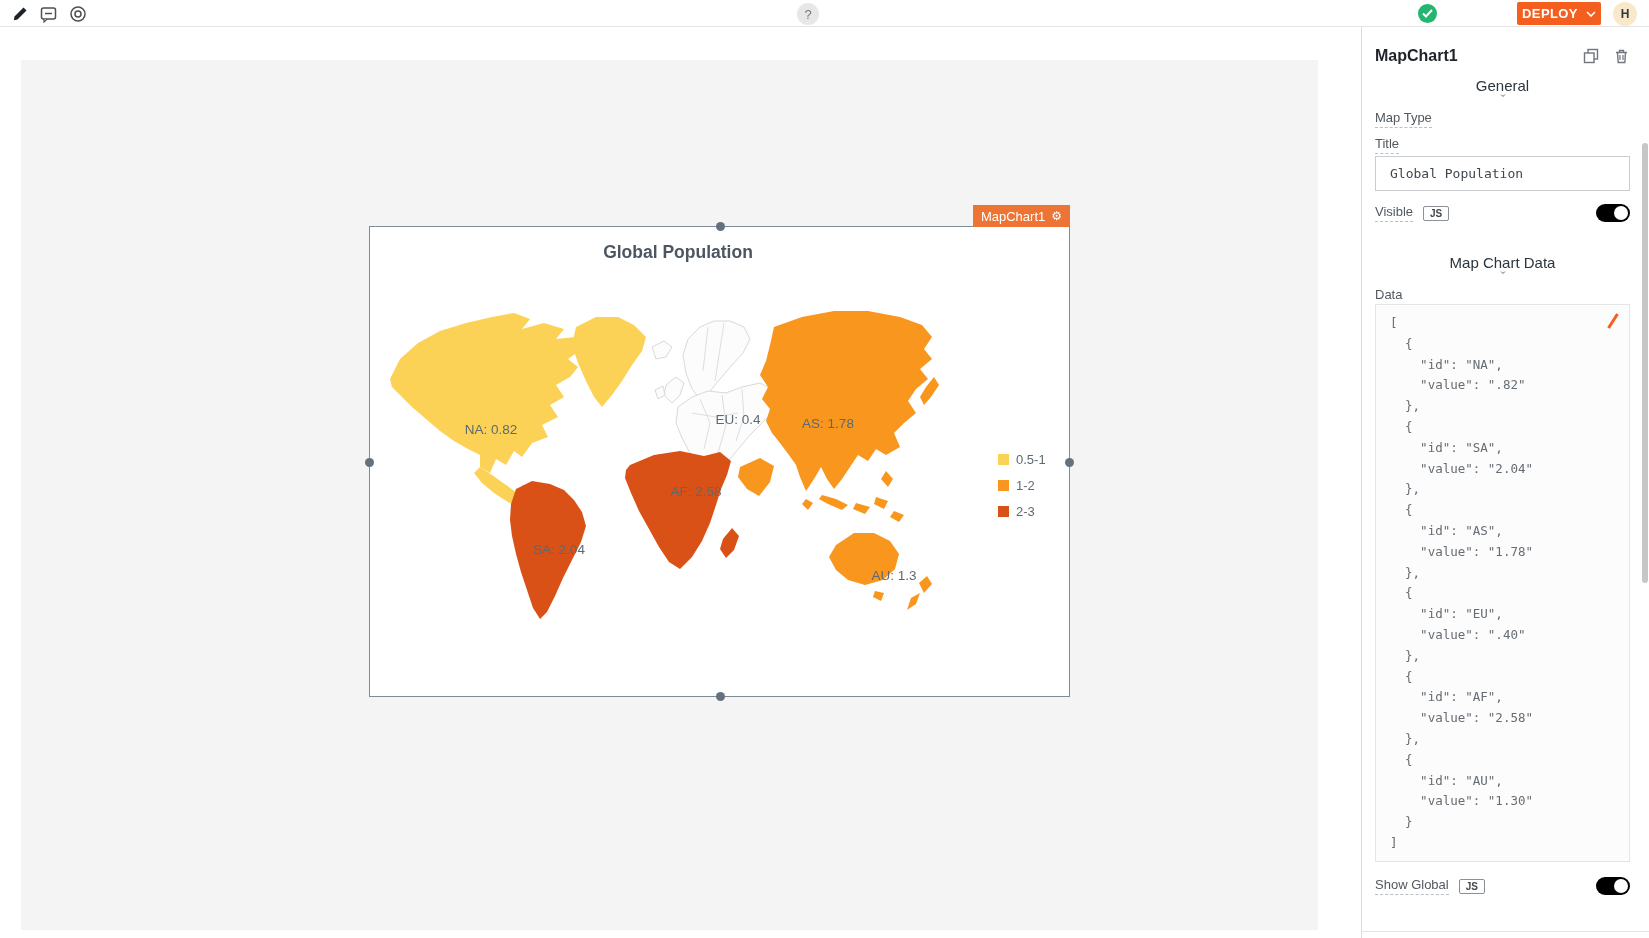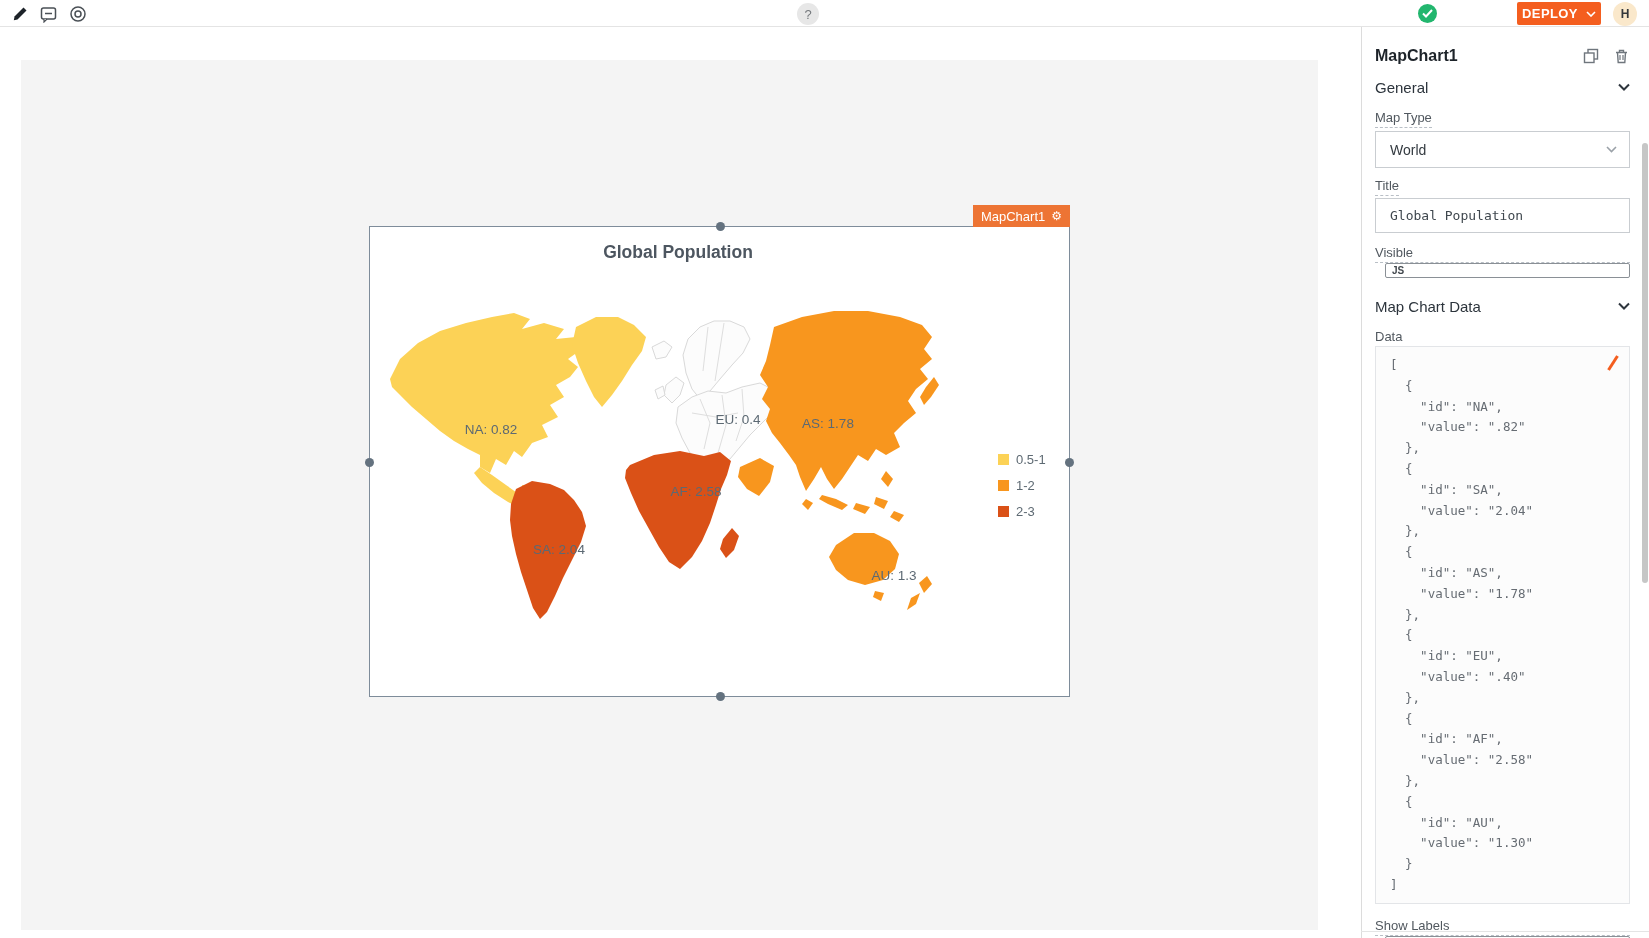--- a/index.html
+++ b/index.html
@@ -54,30 +54,30 @@
   .legend-sw { width:11px; height:11px; margin-right:7px; }
   .sw0 { background:#fcd256; } .sw1 { background:#f8961e; } .sw2 { background:#da5117; }
   .legend-label { font-size:13px; color:#5e6a73; }
 
   
   .panel { position:absolute; left:1361px; top:27px; width:288px; height:911px; background:#fff;
            border-left:1px solid #dcdcdc; padding:18px 19px 0 13px; }
   .panel-header { display:flex; align-items:center; height:22px; }
   .panel-title { font-size:16px; font-weight:bold; color:#1d2329; flex:1; }
   .p-icon { width:17px; height:17px; margin-left:14px; display:flex; align-items:center; justify-content:center; cursor:pointer; }
-  .section-row { display:flex; align-items:center; height:20px; margin-top:10px; cursor:pointer; }
+  .section-row { display:flex; align-items:center; height:20px; margin-top:10px; cursor:pointer;flex-direction:column; }
   .section-label { font-size:15px; color:#2c343c; flex:1; }
   .field-label { margin-top:13px; height:16px; font-size:13px; color:#51585f; }
   .field-label span { border-bottom:1px dashed #b9bfc6; padding-bottom:2px; }
   .select { margin-top:5px; height:37px; border:1px solid #c9cdd1; background:#fff; display:flex; align-items:center;
             padding:0 12px 0 14px; cursor:pointer; }
   .select .val { font-size:14px; color:#333a40; flex:1; }
   .text-input { margin-top:4px; height:35px; border:1px solid #c9cdd1; background:#fff; display:flex; align-items:center;
                 padding:0 14px; font-family:"DejaVu Sans Mono", monospace; font-size:13px; color:#3f474e; }
-  .toggle-row { display:flex; height:20px; margin-top:12px;flex-direction:column; }
+  .toggle-row { display:flex; align-items:center; height:20px; margin-top:12px; }
   .toggle-row .lbl { font-size:13px; color:#51585f; border-bottom:1px dashed #b9bfc6; padding-bottom:2px; }
   .js-badge { margin-left:10px; font-size:10px; font-weight:bold; color:#42484e; border:1px solid #8a9096;
               border-radius:2px; background:#fff; padding:1px 6px; cursor:pointer; }
   .toggle { margin-left:auto; width:34px; height:18px; border-radius:9px; background:#000; position:relative; cursor:pointer; }
   .toggle .knob { position:absolute; right:2px; top:2px; width:14px; height:14px; border-radius:50%; background:#fff; }
   .mt-sec { margin-top:31px; }
   .code-editor { position:relative; margin-top:1px; height:558px; border:1px solid #e3e5e8; background:#fcfcfc;
                  padding:8px 14px; overflow:hidden; cursor:text; }
   .cl { font-family:"DejaVu Sans Mono", monospace; font-size:12.5px; line-height:20.8px; color:#666c73; white-space:pre; }
   .slash-icon { position:absolute; right:10px; top:8px; }
@@ -240,26 +240,20 @@
     </div>
 
     <div class="section-row">
       <span class="section-label">General</span>
       <svg class="icon" width="12" height="8" viewBox="0 0 12 8">
           <polyline points="1,1.5 6,6.5 11,1.5" fill="none" stroke="#2e353d" stroke-width="2"></polyline>
         </svg>
     </div>
 
     <div class="field-label"><span>Map Type</span></div>
-    <div class="select">
-      <span class="val">World</span>
-      <svg class="icon" width="11" height="7" viewBox="0 0 11 7">
-          <polyline points="1,1 5.5,5.5 10,1" fill="none" stroke="#9aa1a8" stroke-width="1.6"></polyline>
-        </svg>
-    </div>
 
     <div class="field-label" style="margin-top:10px;"><span>Title</span></div>
     <div class="text-input">Global Population</div>
 
     <div class="toggle-row">
       <span class="lbl">Visible</span>
       <span class="js-badge">JS</span>
       <span class="toggle">
           <span class="knob"></span>
         </span>
@@ -299,21 +293,21 @@
         <div class="cl">    "value": "2.58"</div>
         <div class="cl">  },</div>
         <div class="cl">  {</div>
         <div class="cl">    "id": "AU",</div>
         <div class="cl">    "value": "1.30"</div>
         <div class="cl">  }</div>
         <div class="cl">]</div>
       </div>
 
     <div class="toggle-row show-labels-row">
-      <span class="lbl">Show Labels</span>
+      <span class="lbl">Show Global</span>
       <span class="js-badge">JS</span>
       <span class="toggle">
           <span class="knob"></span>
         </span>
     </div>
   </div>
 
   <div class="panel-divider"></div>
   <div class="vscroll"></div>
 

